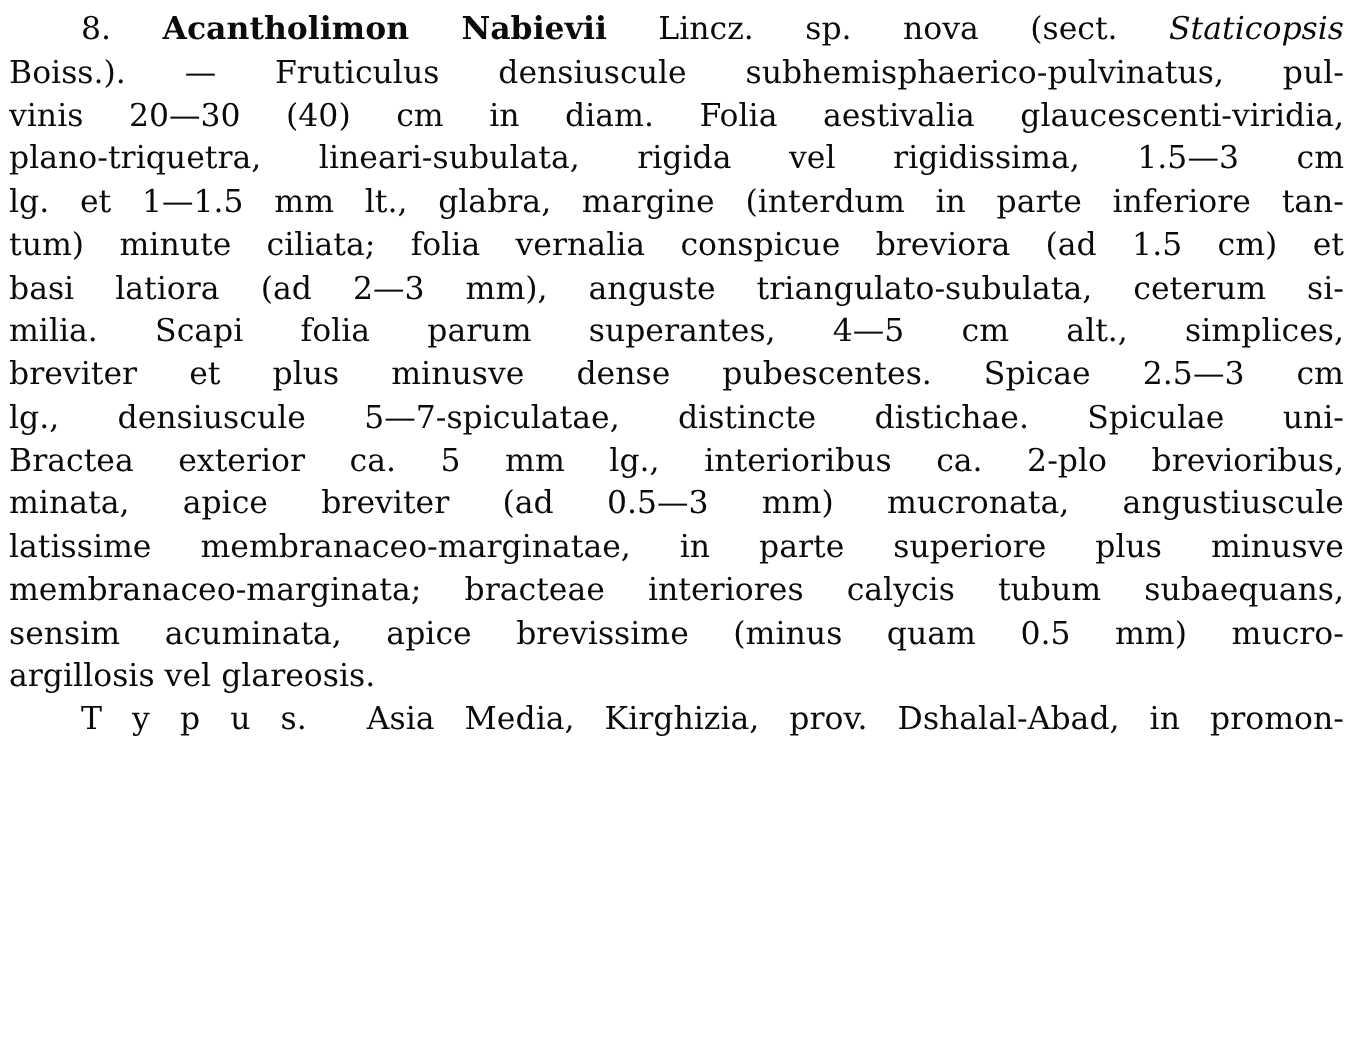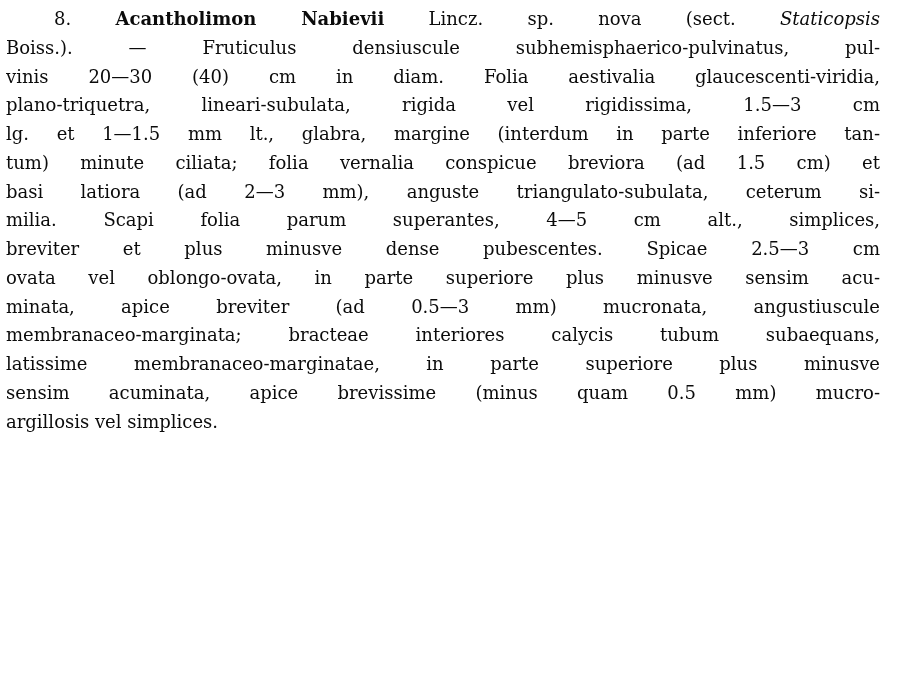--- a/index.html
+++ b/index.html
@@ -7,23 +7,23 @@
     padding: 0;
     background: #ffffff;
   }
   .page {
     width: 900px;
     height: 694px;
     box-sizing: border-box;
     background: #ffffff;
     color: #0b0b0b;
     font-family: "DejaVu Serif", serif;
-    font-size: 18px;
+    font-size: 21px;
     line-height: 28.75px;
-    padding: 5px 20px 0 6px;
+    padding: 5px 4px 0 6px;
     overflow: hidden;
   }
   .paragraph { margin: 0; padding: 0; }
   .line {
     height: 28.75px;
     text-align: justify;
     text-align-last: justify;
     -moz-text-align-last: justify;
     white-space: normal;
     overflow: hidden;
@@ -46,23 +46,27 @@
       <div class="paragraph">
         <div class="line indent"><span class="seg-n">8. </span><span class="seg-b">Acantholimon Nabievii</span><span class="seg-n"> Lincz. sp. nova (sect. </span><span class="seg-i">Staticopsis</span></div>
         <div class="line"><span class="seg-n">Boiss.). — Fruticulus densiuscule subhemisphaerico-pulvinatus, pul-</span></div>
         <div class="line"><span class="seg-n">vinis 20—30 (40) cm in diam. Folia aestivalia glaucescenti-viridia,</span></div>
         <div class="line"><span class="seg-n">plano-triquetra, lineari-subulata, rigida vel rigidissima, 1.5—3 cm</span></div>
         <div class="line"><span class="seg-n">lg. et 1—1.5 mm lt., glabra, margine (interdum in parte inferiore tan-</span></div>
         <div class="line"><span class="seg-n">tum) minute ciliata; folia vernalia conspicue breviora (ad 1.5 cm) et</span></div>
         <div class="line"><span class="seg-n">basi latiora (ad 2—3 mm), anguste triangulato-subulata, ceterum si-</span></div>
         <div class="line"><span class="seg-n">milia. Scapi folia parum superantes, 4—5 cm alt., simplices,</span></div>
         <div class="line"><span class="seg-n">breviter et plus minusve dense pubescentes. Spicae 2.5—3 cm</span></div>
-        <div class="line"><span class="seg-n">ovata vel oblongo-ovata, in parte superiore plus minusve sensim acu-</span></div>
+        <div class="line"><span class="seg-n">lg., densiuscule 5—7-spiculatae, distincte distichae. Spiculae uni-</span></div>
+        <div class="line"><span class="seg-n">Bractea exterior ca. 5 mm lg., interioribus ca. 2-plo brevioribus,</span></div>
         <div class="line"><span class="seg-n">minata, apice breviter (ad 0.5—3 mm) mucronata, angustiuscule</span></div>
+        <div class="line"><span class="seg-n">latissime membranaceo-marginatae, in parte superiore plus minusve</span></div>
         <div class="line"><span class="seg-n">membranaceo-marginata; bracteae interiores calycis tubum subaequans,</span></div>
-        <div class="line"><span class="seg-n">latissime membranaceo-marginatae, in parte superiore plus minusve</span></div>
         <div class="line"><span class="seg-n">sensim acuminata, apice brevissime (minus quam 0.5 mm) mucro-</span></div>
       </div>
       <div class="paragraph">
-        <div class="line no-just"><span class="seg-n">argillosis vel simplices.</span></div>
+        <div class="line no-just"><span class="seg-n">argillosis vel glareosis.</span></div>
+      </div>
+      <div class="paragraph">
+        <div class="line indent"><span class="seg-n">T y p u s.&nbsp; Asia Media, Kirghizia, prov. Dshalal-Abad, in promon-</span></div>
       </div>
     </div>
 </div>
 
 </body></html>

